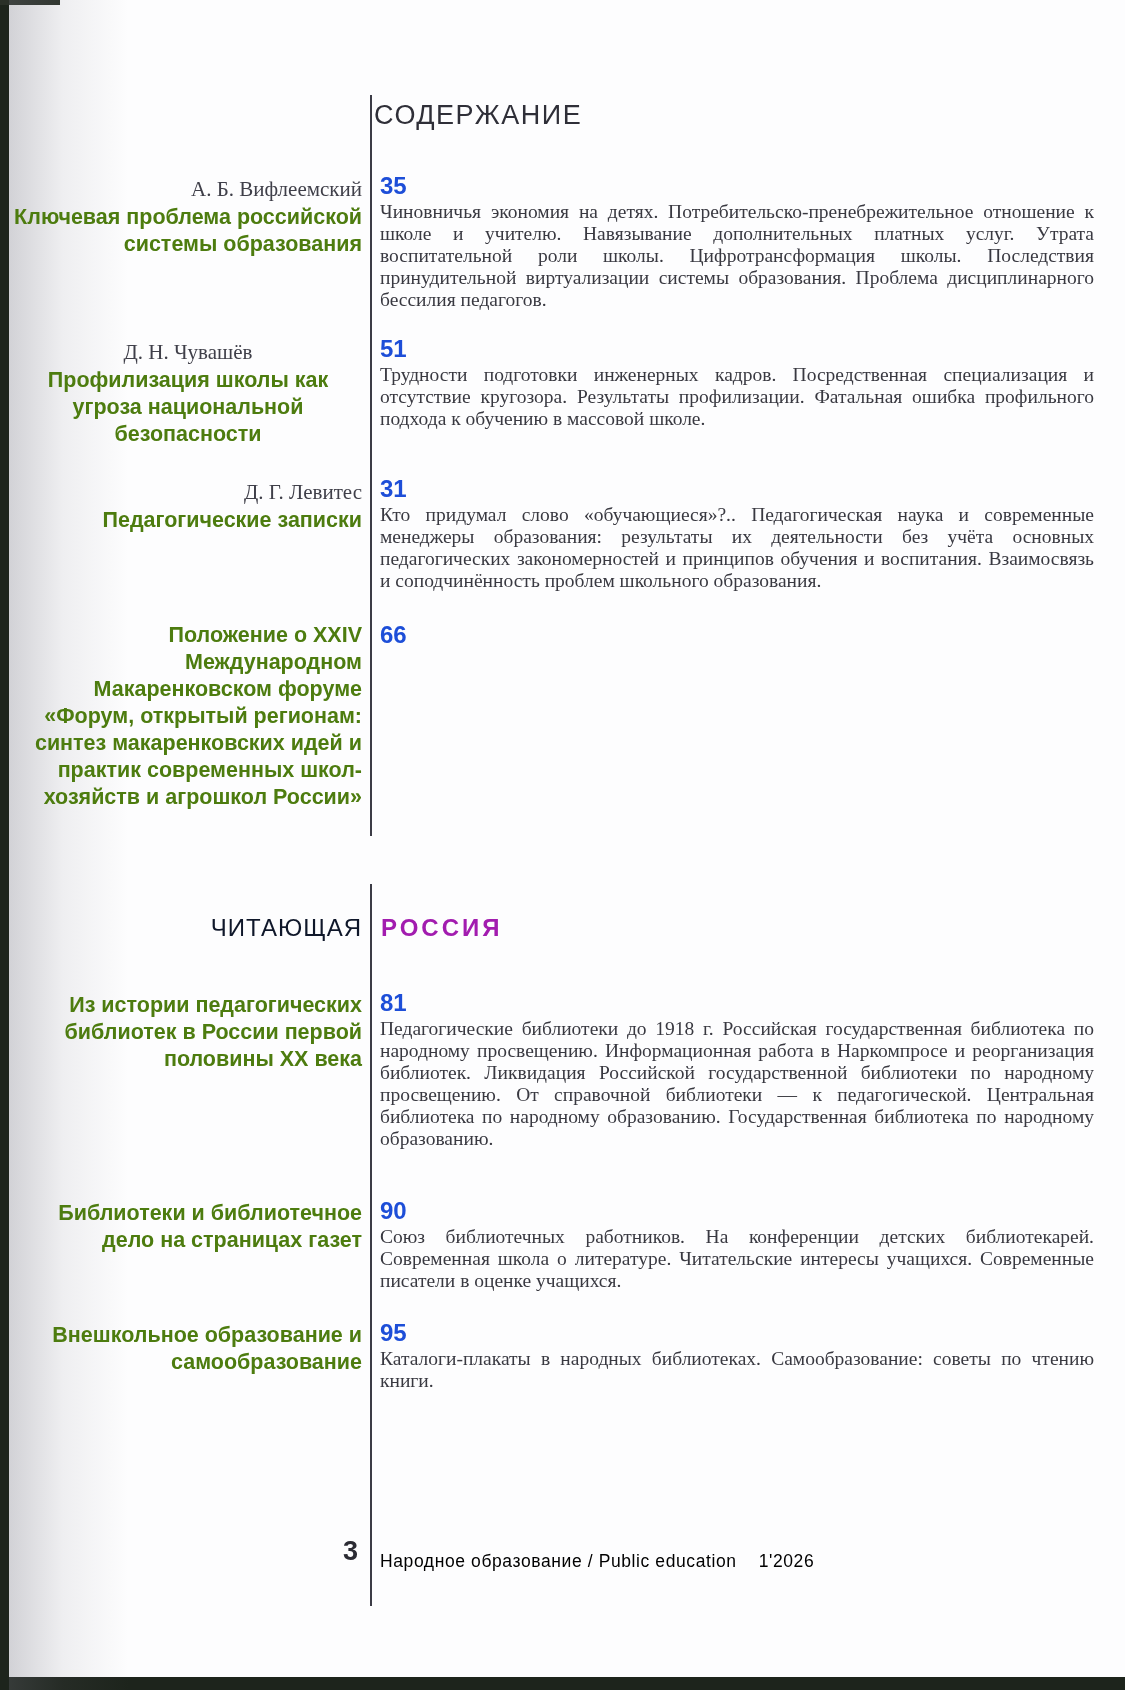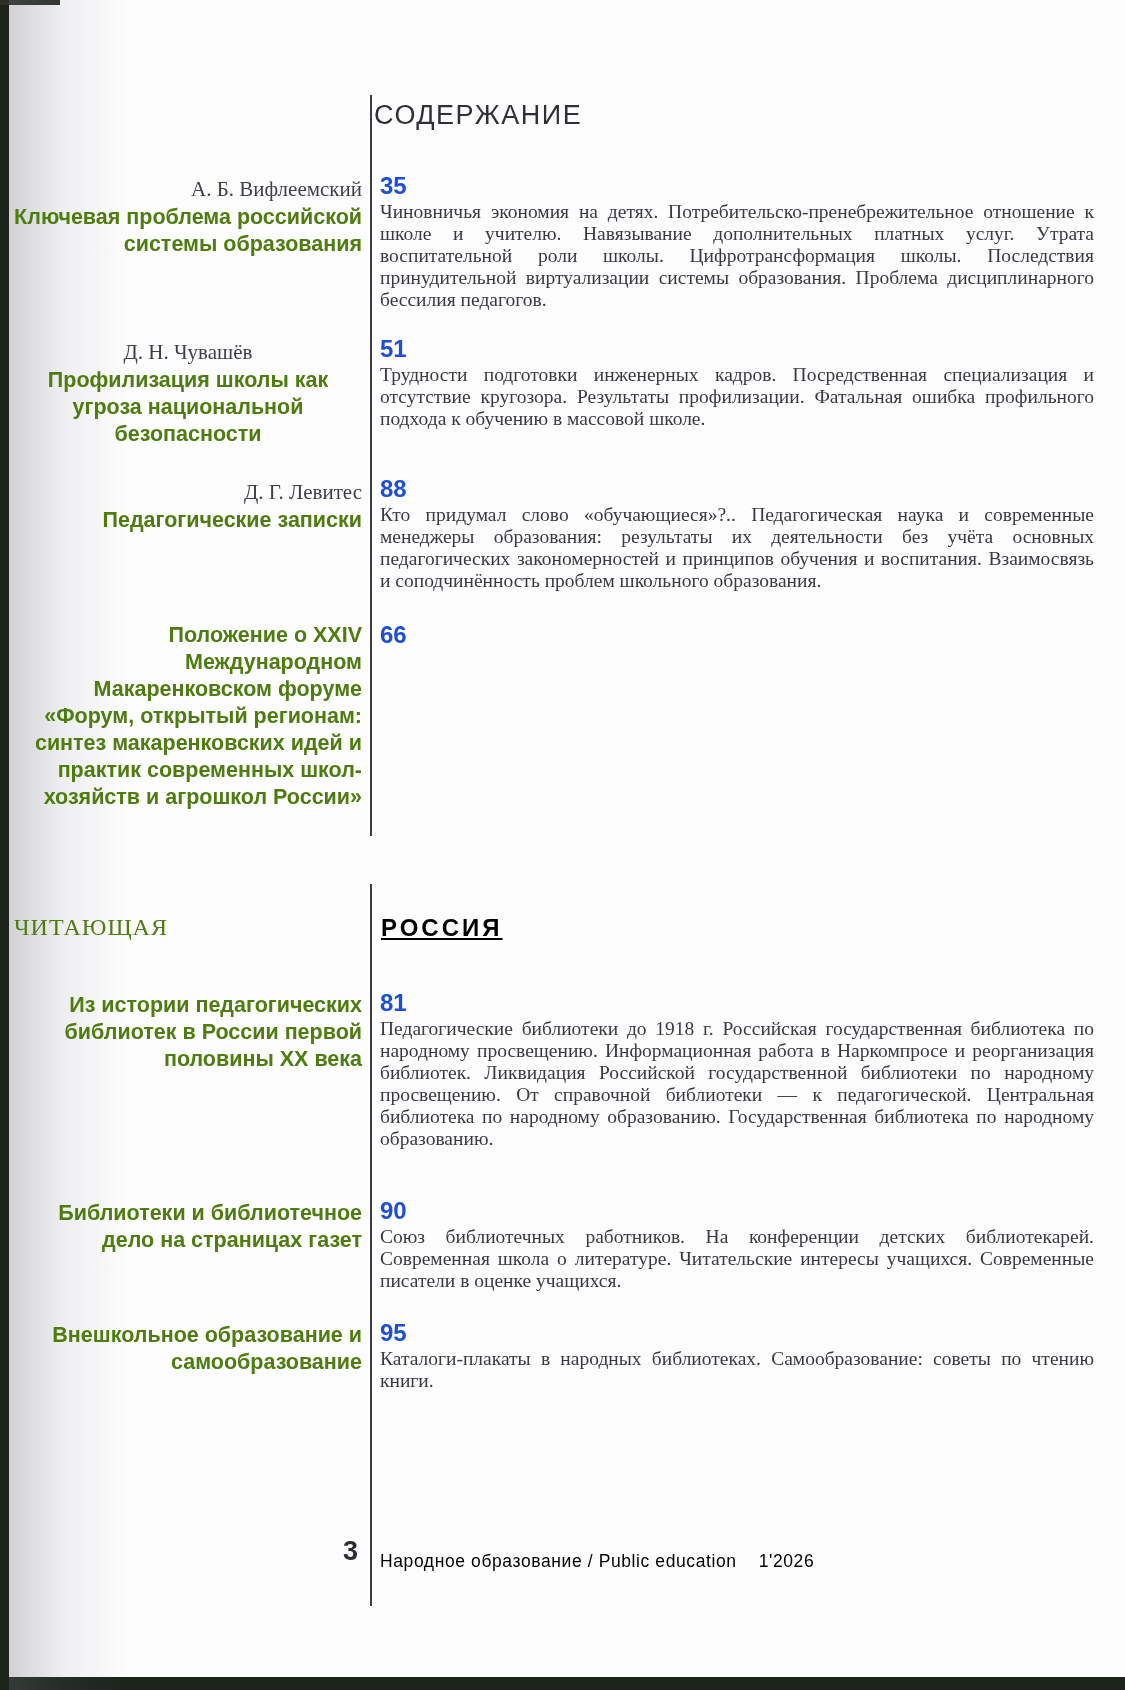--- a/index.html
+++ b/index.html
@@ -53,27 +53,28 @@
     font-family: "Liberation Sans", sans-serif;
     font-weight: 700; font-size: 24px; color: #1d4ed8; line-height: 30px;
   }
   .summary {
     font-family: "Liberation Serif", serif;
     font-size: 19.5px; line-height: 22px; color: #393941;
     text-align: justify;
   }
   .section-header-left {
     position: absolute; left: 14px; width: 348px; top: 914px;
-    font-family: Liberation Serif, serif;
-    font-size: 24px; letter-spacing: 1px; color: #4d7c0f;
+    text-align: right;
+    font-family: Liberation Sans, sans-serif;
+    font-size: 24px; letter-spacing: 1px; color: #0f172a;
   }
   .section-header-right {
     position: absolute; left: 381px; top: 914px;
     font-family: "Liberation Sans", sans-serif;
-    font-weight: 700; font-size: 24px; letter-spacing: 3px; color: #000000; text-decoration: underline;
+    font-weight: 700; font-size: 24px; letter-spacing: 3px; color: #a21caf;
   }
   .footer-pagenum {
     position: absolute; left: 14px; width: 350px; top: 1536px;
     text-align: right; padding-right: 6px;
     font-family: "Liberation Sans", sans-serif;
     font-weight: 700; font-size: 27px; color: #2b2b33;
   }
   .footer-journal {
     position: absolute; left: 380px; top: 1551px;
     font-family: "Liberation Sans", sans-serif;
@@ -113,21 +114,21 @@
   <div class="entry-right" style="top:334px;">
     <div class="page-num">51</div>
     <p class="summary">Трудности подготовки инженерных кадров. Посредственная специализация и отсутствие кругозора. Результаты профилизации. Фатальная ошибка профильного подхода к обучению в массовой школе.</p>
   </div>
 
   <div class="entry-left" style="top:478px;">
     <div class="author">Д. Г. Левитес</div>
     <div class="entry-title">Педагогические записки</div>
   </div>
   <div class="entry-right" style="top:474px;">
-    <div class="page-num">88</div>
+    <div class="page-num">31</div>
     <p class="summary">Кто придумал слово «обучающиеся»?.. Педагогическая наука и современные менеджеры образования: результаты их деятельности без учёта основных педагогических закономерностей и принципов обучения и воспитания. Взаимосвязь и соподчинённость проблем школьного образования.</p>
   </div>
 
   <div class="entry-left wide" style="top:622px;">
     <div class="entry-title">Положение о XXIV Международном Макаренковском форуме «Форум, открытый регионам: синтез макаренковских идей и практик современных школ-хозяйств и агрошкол России»</div>
   </div>
   <div class="entry-right" style="top:620px;">
     <div class="page-num">66</div>
   </div>
 

